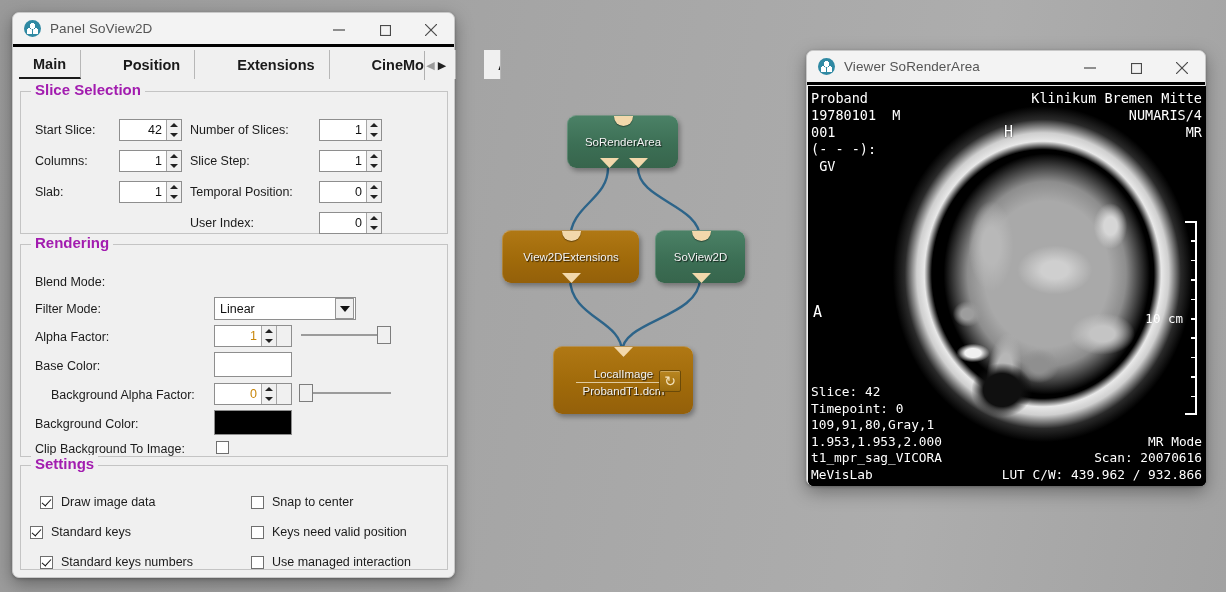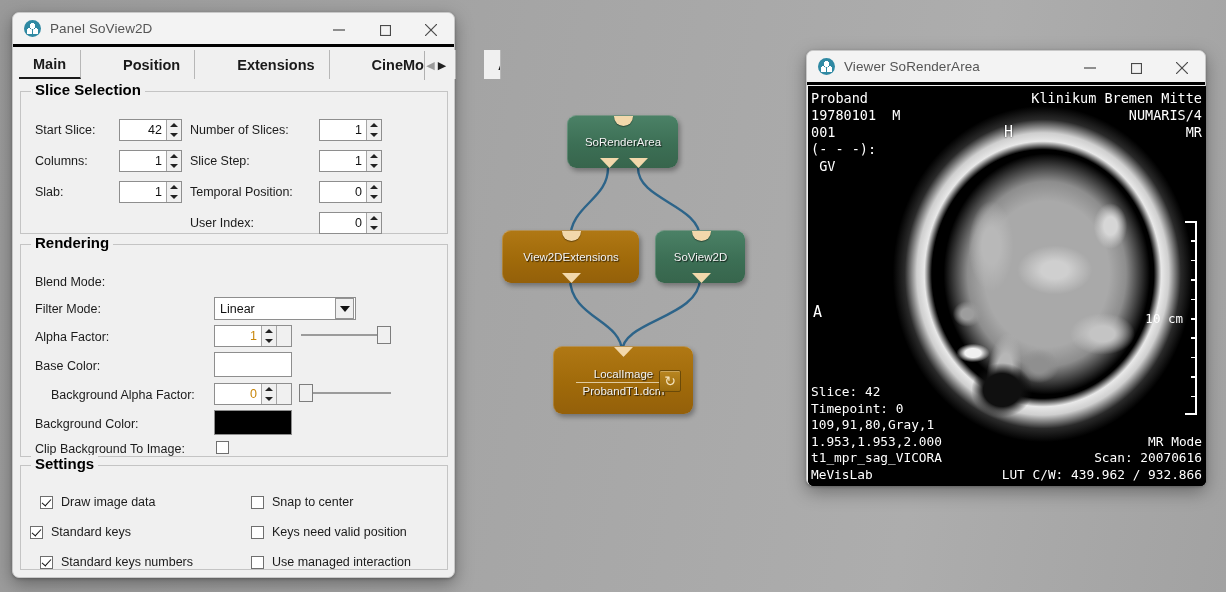--- a/index.html
+++ b/index.html
@@ -67,21 +67,21 @@
   }
   .tab-arrow.left { border-left:1px solid #b0b0b0; color:#9a9a9a;}
   .tab-arrow.right { }
 
   
   .groupbox {
     position:absolute; border:1px solid #c4c4c4; background:#f0f0f0;
   }
   .group-title {
     position:absolute; top:-11px; left:10px; padding:0 4px; background:#f0f0f0;
-    font-size:15px; font-weight:bold; color:#000000;
+    font-size:15px; font-weight:bold; color:#a21caf;
   }
   .row-label { position:absolute; font-size:12.5px; color:#1b1b1b; }
 
   
   .spin {
     position:absolute; height:22px; display:flex; align-items:stretch;
     border:1px solid #8e8e8e; background:#fff;
   }
   .spin .val {
     flex:1; display:flex; align-items:center; justify-content:flex-end;

